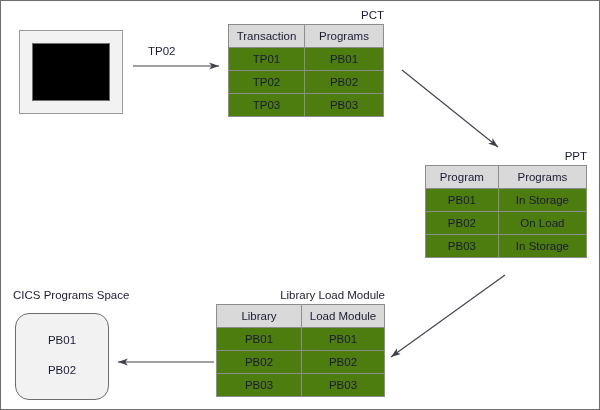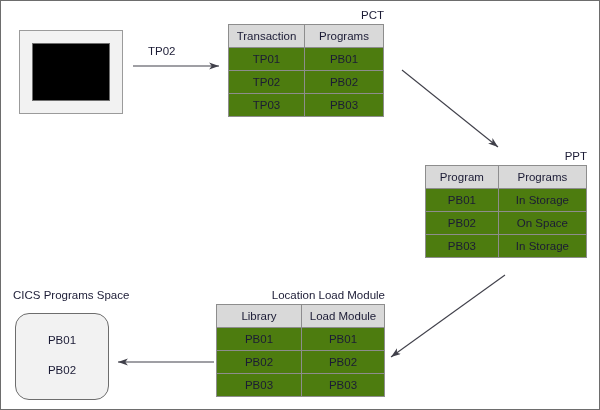--- a/index.html
+++ b/index.html
@@ -189,32 +189,32 @@
           <th style="width:86px;">Programs</th>
         </tr>
       </thead>
       <tbody>
         <tr>
           <td>PB01</td>
           <td>In Storage</td>
         </tr>
         <tr>
           <td class="red">PB02</td>
-          <td class="red">On Space</td>
+          <td class="red">On Load</td>
         </tr>
         <tr>
           <td>PB03</td>
           <td>In Storage</td>
         </tr>
       </tbody>
     </table>
   </div>
 
   <div class="tbl-wrap" style="left:215px; top:288px;">
-    <div class="tbl-title">Location Load Module</div>
+    <div class="tbl-title">Library Load Module</div>
     <table class="grid" style="width:168px;">
       <thead>
         <tr>
           <th style="width:85px;margin-left:7px;">Library</th>
           <th style="width:83px;">Load Module</th>
         </tr>
       </thead>
       <tbody>
         <tr>
           <td>PB01</td>

